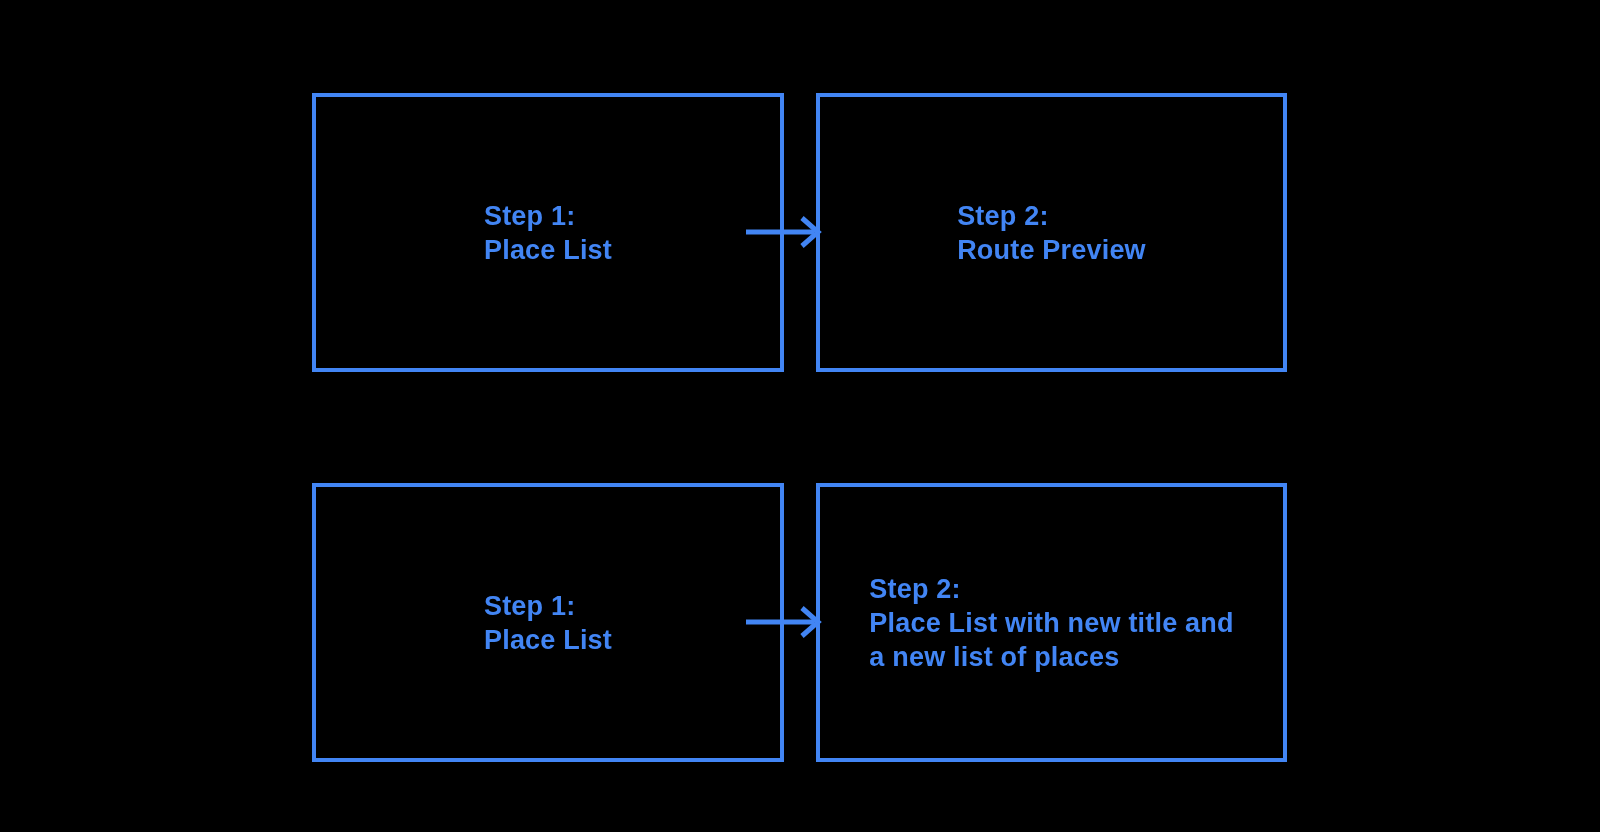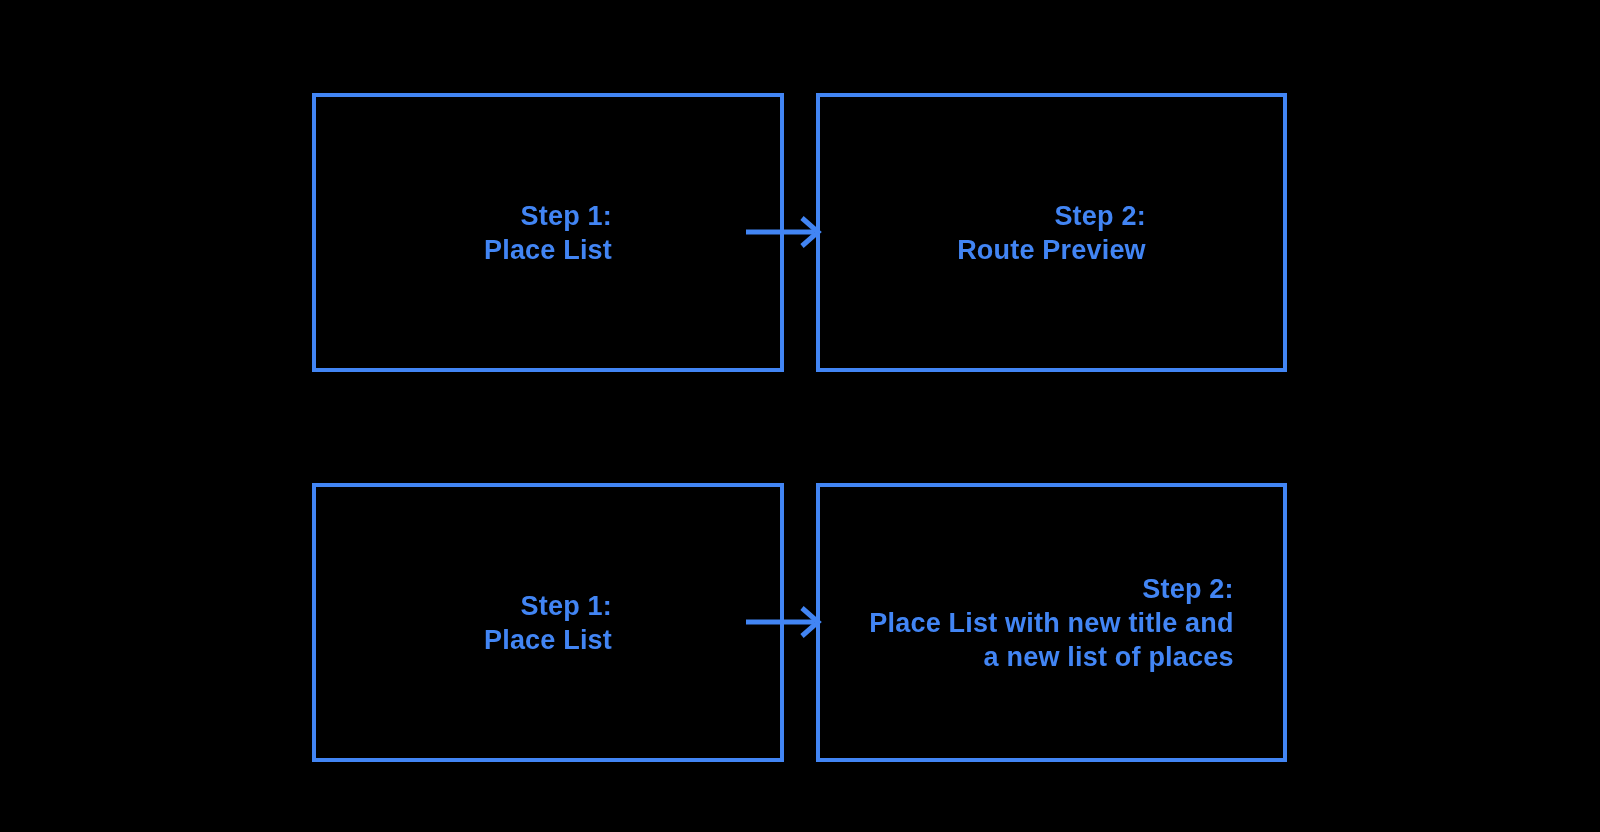--- a/index.html
+++ b/index.html
@@ -24,21 +24,21 @@
     position: absolute;
     box-sizing: border-box;
     border: 4px solid var(--accent, #4285F4);
     background: transparent;
     display: flex;
     align-items: center;
     justify-content: center;
   }
   .box-label {
     white-space: pre-line;
-    text-align: right;
+    text-align: left;
     color: var(--accent, #4285F4);
     font-size: 27px;
     line-height: 34px;
     font-weight: bold;
     letter-spacing: 0.2px;
   }
   .arrow-svg {
     position: absolute;
     display: block;
   }

